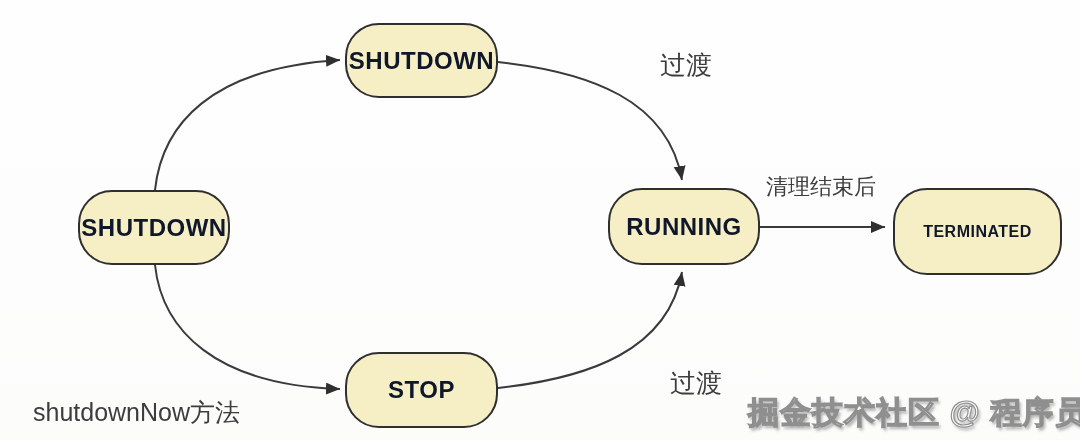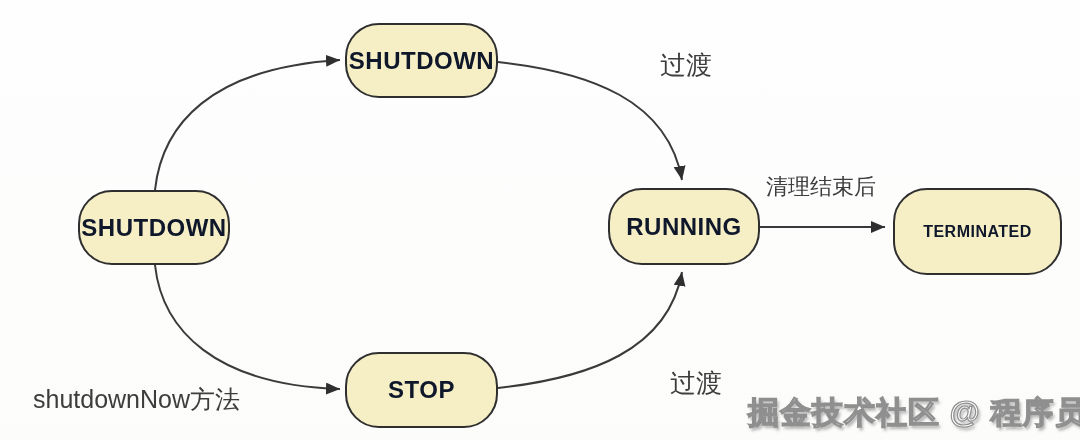--- a/index.html
+++ b/index.html
@@ -42,21 +42,21 @@
   .node-stop       { left: 345px; top: 352px; width: 153px; height: 76px; }
   .node-tidying    { left: 608px; top: 188px; width: 152px; height: 77px; }
   .node-terminated { left: 893px; top: 188px; width: 169px; height: 87px; font-size: 16px; }
   .edge-label {
     position: absolute;
     color: #3d3d3d;
     font-size: 25px;
     white-space: nowrap;
   }
   .lbl-shutdown-method    { left: 38px;  top: 68px; }
-  .lbl-shutdownnow-method { left: 33px;  top: 383px; }
+  .lbl-shutdownnow-method { left: 33px;  top: 396px; }
   .lbl-transition-top     { left: 660px; top: 48px;  font-size: 26px; }
   .lbl-transition-bottom  { left: 670px; top: 366px; font-size: 26px; }
   .lbl-cleanup-done       { left: 766px; top: 172px; font-size: 22px; }
   .watermark {
     position: absolute;
     left: 748px;
     top: 392px;
     font-size: 31px;
     font-weight: bold;
     letter-spacing: 1px;

